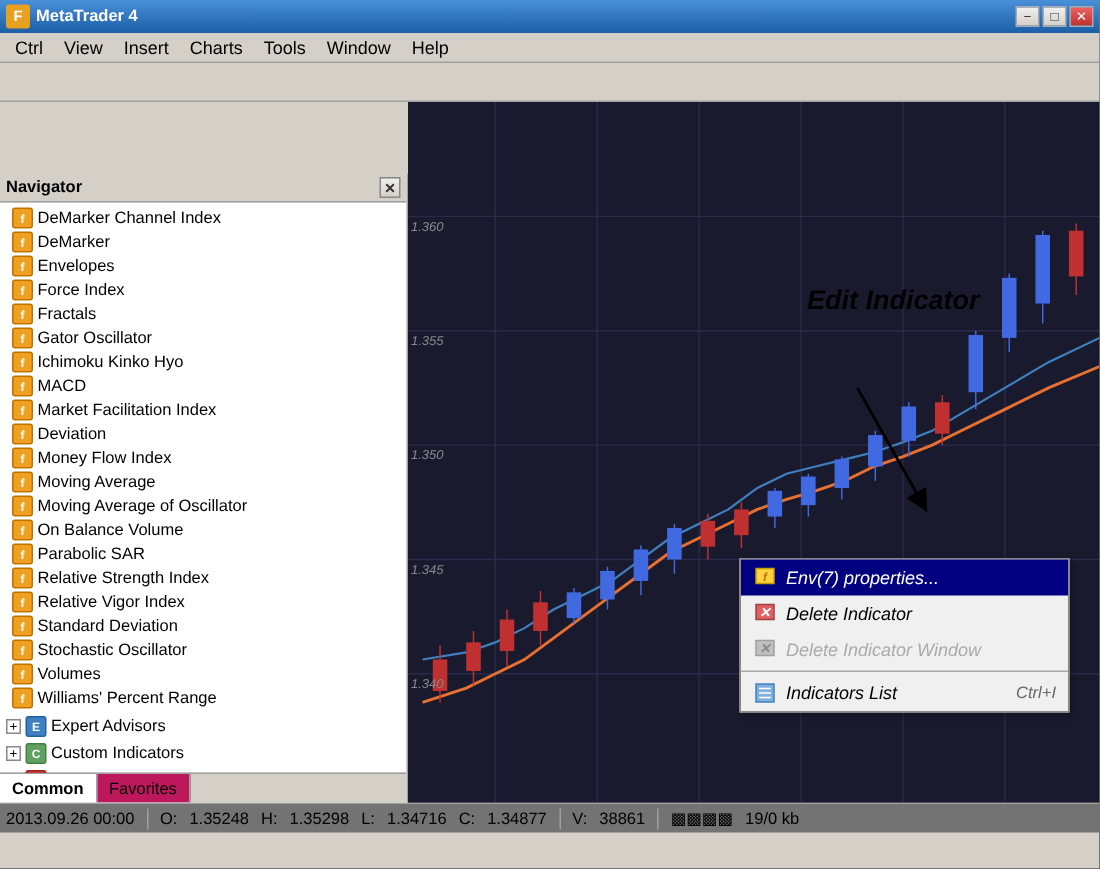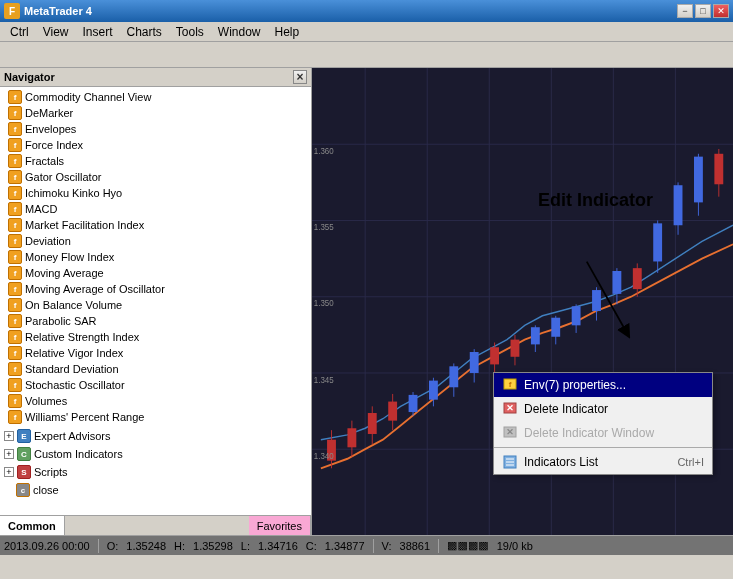--- a/index.html
+++ b/index.html
@@ -91,27 +91,28 @@
 
     
     .main-layout {
       display: flex;
       height: calc(579px - 22px - 20px - 26px - 24px - 20px);
       position: relative;
     }
 
     
     .navigator {
-      width: 312px;
+      width: 272px;
       background: #ffffff;
       border-right: 1px solid #a0a0a0;
       display: flex;
       flex-direction: column;
       overflow: hidden;
       flex-shrink: 0;
+      margin-top: 48px;
     }
     .navigator-header {
       background: #d4d0c8;
       padding: 2px 4px;
       font-size: 11px;
       font-weight: bold;
       border-bottom: 1px solid #a0a0a0;
       display: flex;
       justify-content: space-between;
       align-items: center;
@@ -193,20 +194,21 @@
       background: white;
       flex-shrink: 0;
     }
 
     
     .chart-area {
       flex: 1;
       background: #1a1a2e;
       position: relative;
       overflow: hidden;
+      font-style: italic;
     }
 
     
     .chart-svg {
       width: 100%;
       height: 100%;
     }
 
     
     .context-menu {
@@ -283,28 +285,27 @@
       height: 14px;
       background: #a0a0a0;
     }
 
     
     .tab-bar {
       display: flex;
       background: #d4d0c8;
       border-top: 1px solid #a0a0a0;
       height: 20px;
-      justify-content: space-between;
     }
     .tab {
       padding: 2px 8px;
       font-size: 11px;
       cursor: pointer;
       border-right: 1px solid #a0a0a0;
-      background: #f9a8d4;
+      background: #be185d;
       display: flex;
       align-items: center;
     }
     .tab.active {
       background: white;
       border-bottom: none;
       font-weight: bold;
     }
 
     
@@ -351,21 +352,21 @@
 
   <div class="navigator">
     <div class="navigator-header">
       <span>Navigator</span>
       <div class="navigator-close">×</div>
     </div>
     <div class="navigator-content">
       <ul class="nav-tree">
         <li class="nav-item">
           <span class="nav-icon">f</span>
-          <span>Commodity Channel View</span>
+          <span>DeMarker Channel Index</span>
         </li>
         <li class="nav-item">
           <span class="nav-icon">f</span>
           <span>DeMarker</span>
         </li>
         <li class="nav-item">
           <span class="nav-icon">f</span>
           <span>Envelopes</span>
         </li>
         <li class="nav-item">

